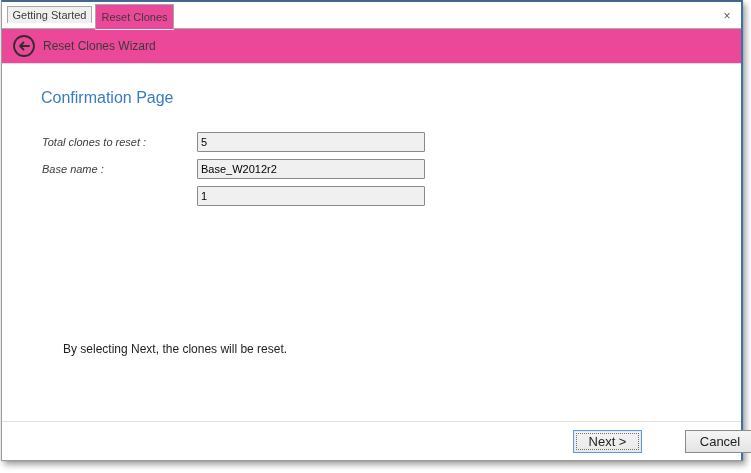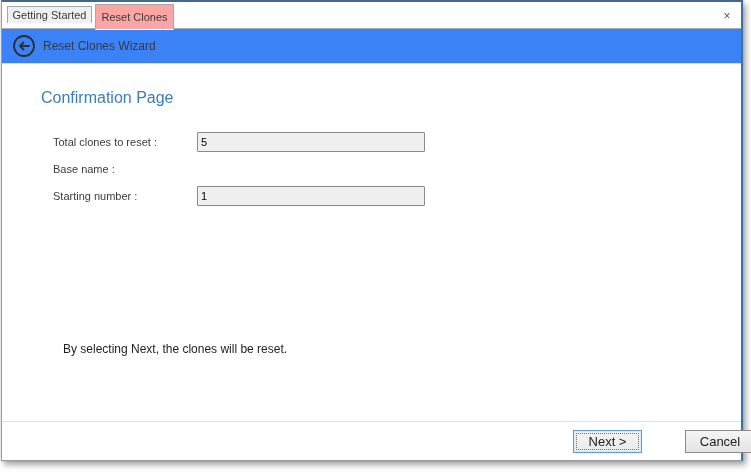--- a/index.html
+++ b/index.html
@@ -33,58 +33,59 @@
     cursor: default;
   }
   .tab--inactive {
     left: 5px; top: 4px; width: 85px; height: 17px;
     background: #f0f0f0;
     border: 1px solid #a8a8a8;
     border-bottom: none;
   }
   .tab--active {
     left: 93px; top: 2px; width: 79px; height: 26px;
-    background: #fca5a5;
+    background: #ec4899;
     border: 1px solid #a8a8a8;
     border-bottom: 1px solid #ffffff;
     z-index: 2;
   }
   .close-btn {
     position: absolute; right: 6px; top: 6px;
     width: 16px; height: 16px;
     font-size: 12px; color: #5a5a5a;
     display: flex; align-items: center; justify-content: center;
     cursor: default;
   }
   
   .wizhead {
     position: absolute; left: 0; top: 27px; right: 0; height: 35px;
-    background: #3b82f6;
+    background: #ec4899;
     border-bottom: 1px solid #dcdcdc;
     display: flex; align-items: center;
   }
   .back-icon {
     margin-left: 10px;
     width: 24px; height: 24px;
     flex: 0 0 auto;
   }
   .wizhead-title {
     margin-left: 7px;
     font-size: 12px; color: #3a3a3a;
   }
   
   .content { position: absolute; left: 0; top: 63px; right: 0; bottom: 39px; background:#fff; }
   .page-heading {
     position: absolute; left: 39px; top: 24px;
     font-size: 16px; color: #3b7cc0;
   }
   .field-label {
-    position: absolute; left: 51px;
+    position: absolute; left: 40px;
     font-size: 11px; color: #3c3c3c; line-height: 20px;
     white-space: nowrap;
+    font-style: italic;
   }
   .field-input {
     position: absolute; left: 195px;
     width: 228px; height: 20px;
     background: #f0f0f0;
     border: 1px solid #8a8a8a;
     font-family: "Liberation Sans", sans-serif;
     font-size: 11px; color: #000;
     padding: 0 3px;
     border-radius: 1px;
@@ -151,22 +152,22 @@
     <span class="wizhead-title">Reset Clones Wizard</span>
   </div>
 
   <div class="content">
     <div class="page-heading">Confirmation Page</div>
 
     <div class="field-label row1">Total clones to reset :</div>
     <input class="field-input row1" type="text" readonly="" value="5" style="">
 
     <div class="field-label row2">Base name :</div>
+    <input class="field-input row2" type="text" readonly="" value="Base_W2012r2" style="">
 
-    <div class="field-label row3">Starting number :</div>
     <input class="field-input row3" type="text" readonly="" value="1" style="">
 
     <div class="note">By selecting Next, the clones will be reset.</div>
   </div>
 
   <div class="footer">
     <button class="btn btn-next">Next &gt;</button>
     <button class="btn btn-cancel">Cancel</button>
   </div>
 

